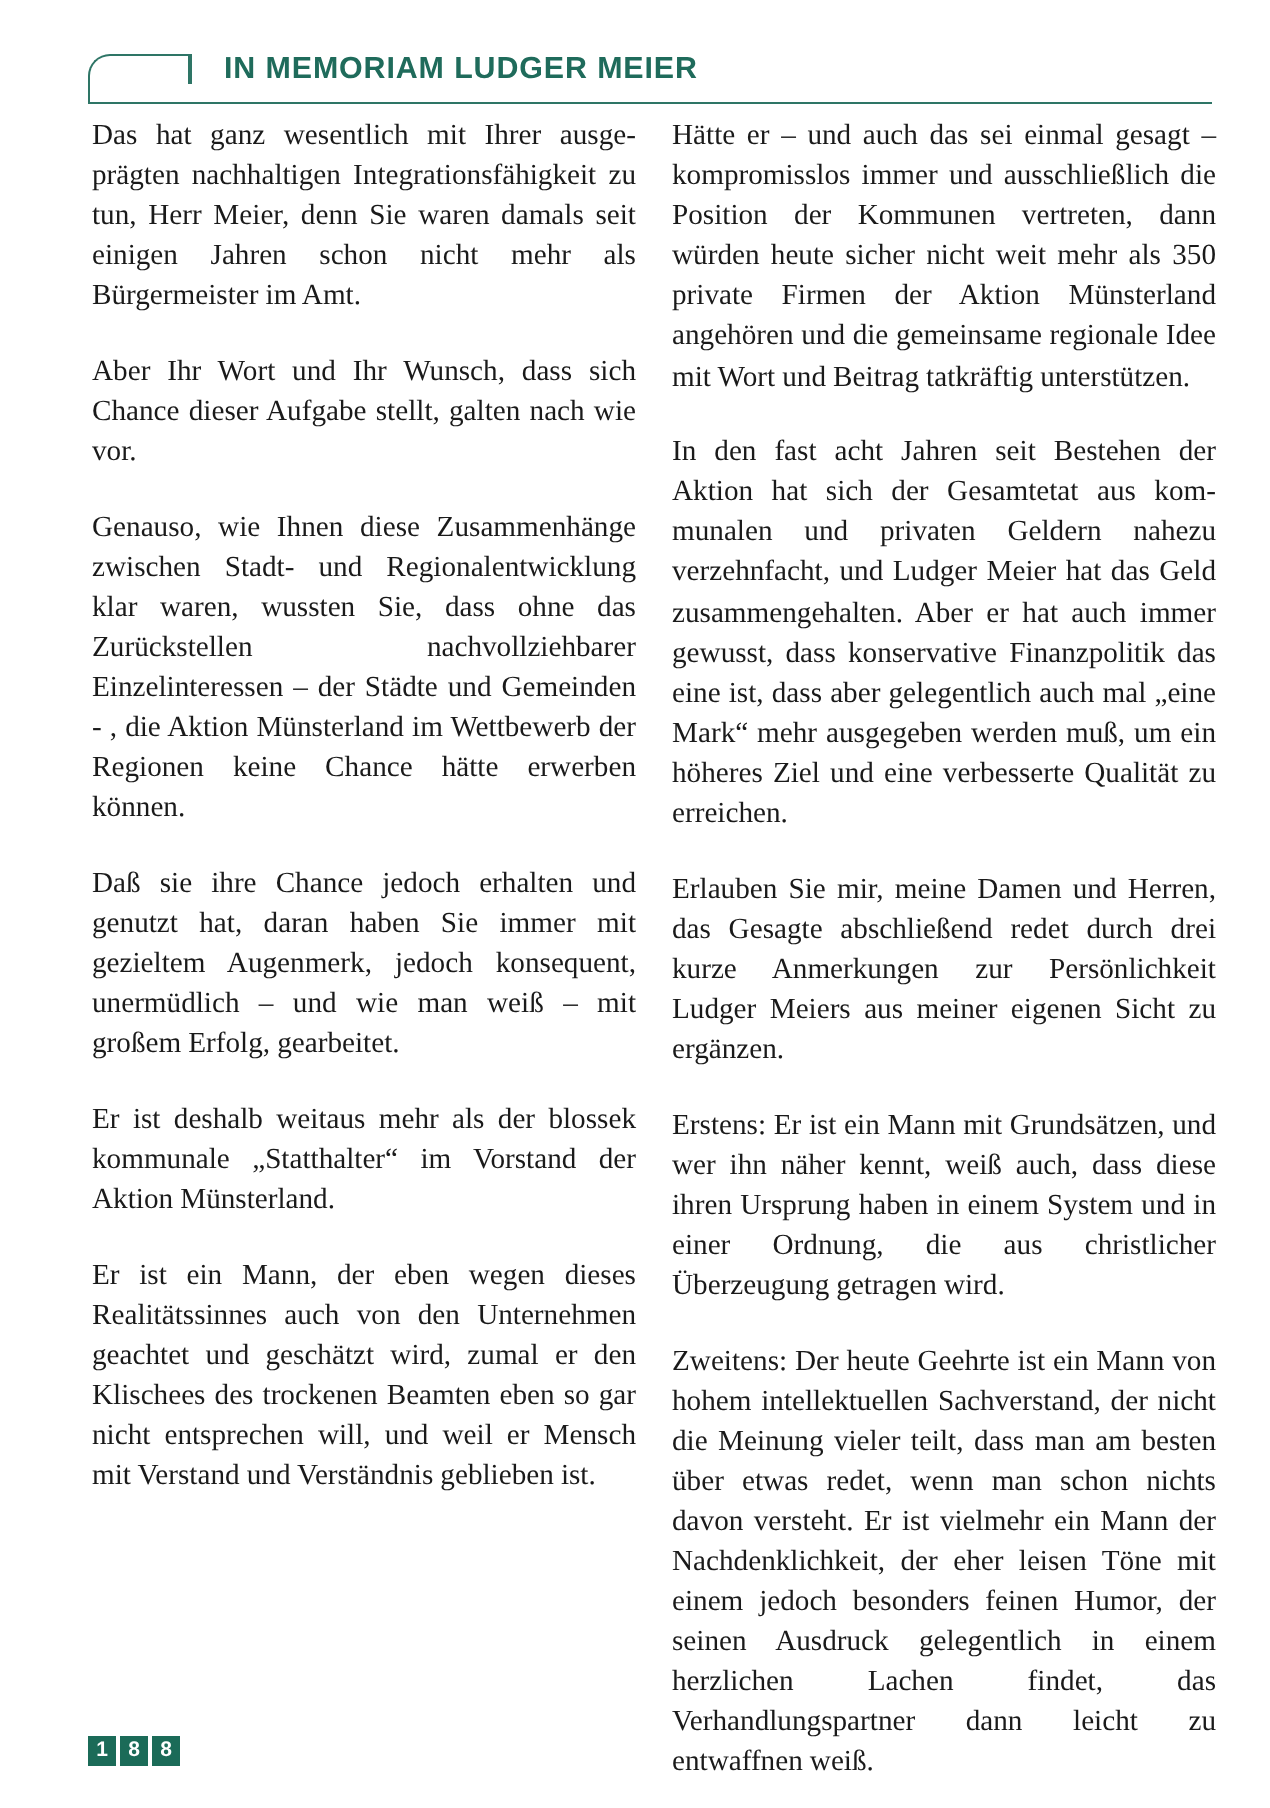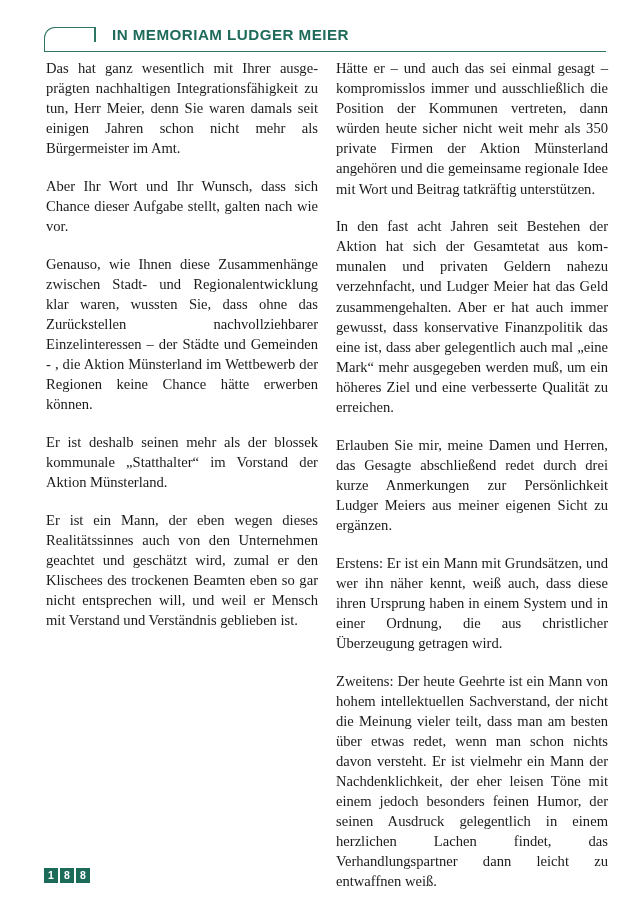--- a/index.html
+++ b/index.html
@@ -129,21 +129,22 @@
     <div class="header-title">IN MEMORIAM LUDGER MEIER</div>
     <div class="header-rule"></div>
   </div>
 
   <div class="columns">
 
     <div class="col col-left">
       <p>Das hat ganz wesentlich mit Ihrer ausge­prägten nachhaltigen Integrationsfähig­keit zu tun, Herr Meier, denn Sie waren damals seit einigen Jahren schon nicht mehr als Bürgermeister im Amt.</p>
       <p>Aber Ihr Wort und Ihr Wunsch, dass sich Chance dieser Aufgabe stellt, galten nach wie vor.</p>
       <p>Genauso, wie Ihnen diese Zusammen­hänge zwischen Stadt- und Regionalent­wicklung klar waren, wussten Sie, dass ohne das Zurückstellen nachvollzieh­barer Einzelinteressen – der Städte und Gemeinden - , die Aktion Münsterland im Wettbewerb der Regionen keine Chance hätte erwerben können.</p>
-      <p>Er ist deshalb seinen mehr als der blo­ssek kommunale „Statthalter“ im Vorstand der Aktion Münsterland.</p>
+      <p>Daß sie ihre Chance jedoch erhalten und genutzt hat, daran haben Sie immer mit gezieltem Augenmerk, jedoch konse­quent, unermüdlich – und wie man weiß – mit großem Erfolg, gearbeitet.</p>
+      <p>Er ist deshalb weitaus mehr als der blo­ssek kommunale „Statthalter“ im Vorstand der Aktion Münsterland.</p>
       <p>Er ist ein Mann, der eben wegen dieses Realitätssinnes auch von den Unterneh­men geachtet und geschätzt wird, zumal er den Klischees des trockenen Beamten eben so gar nicht entsprechen will, und weil er Mensch mit Verstand und Ver­ständnis geblieben ist.</p>
     </div>
 
     <div class="col col-right">
       <p>Hätte er – und auch das sei einmal gesagt – kompromisslos immer und ausschließ­lich die Position der Kommunen vertre­ten, dann würden heute sicher nicht weit mehr als 350 private Firmen der Aktion Münsterland angehören und die gemein­same regionale Idee mit Wort und Bei­trag tatkräftig unterstützen.</p>
       <p>In den fast acht Jahren seit Bestehen der Aktion hat sich der Gesamtetat aus kom­munalen und privaten Geldern nahezu verzehnfacht, und Ludger Meier hat das Geld zusammengehalten. Aber er hat auch immer gewusst, dass konservative Finanzpolitik das eine ist, dass aber ge­legentlich auch mal „eine Mark“ mehr ausgegeben werden muß, um ein höhe­res Ziel und eine verbesserte Qualität zu erreichen.</p>
       <p>Erlauben Sie mir, meine Damen und Herren, das Gesagte abschließend redet durch drei kurze Anmerkungen zur Persönlichkeit Ludger Meiers aus meiner ei­genen Sicht zu ergänzen.</p>
       <p>Erstens: Er ist ein Mann mit Grundsätzen, und wer ihn näher kennt, weiß auch, dass diese ihren Ursprung haben  in einem System und in einer Ordnung, die aus christlicher Überzeugung getragen wird.</p>
       <p>Zweitens: Der heute Geehrte ist ein Mann von hohem intellektuellen Sachverstand, der nicht die Meinung vieler teilt, dass man am besten über etwas redet, wenn man schon nichts davon versteht. Er ist vielmehr ein Mann der Nachdenklichkeit, der eher leisen Töne mit einem jedoch besonders feinen Humor, der seinen Aus­druck gelegentlich in einem herzlichen Lachen findet, das Verhandlungspartner dann leicht zu entwaffnen weiß.</p>
     </div>

